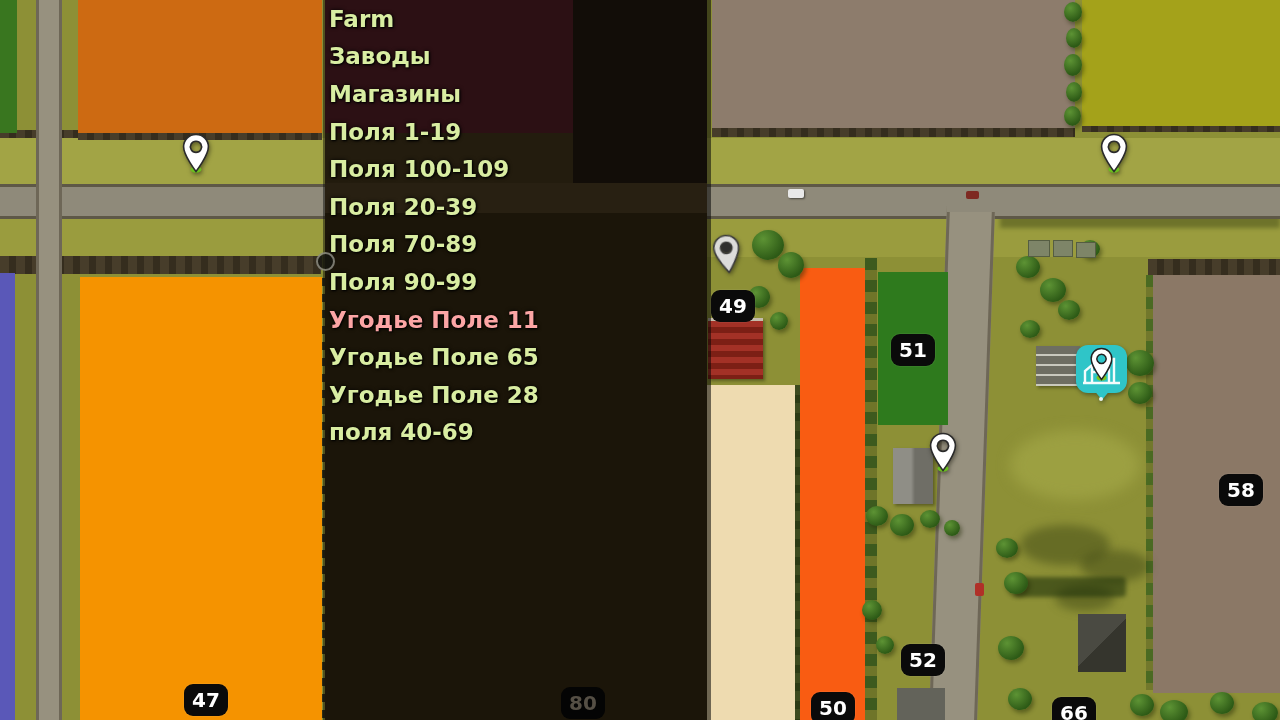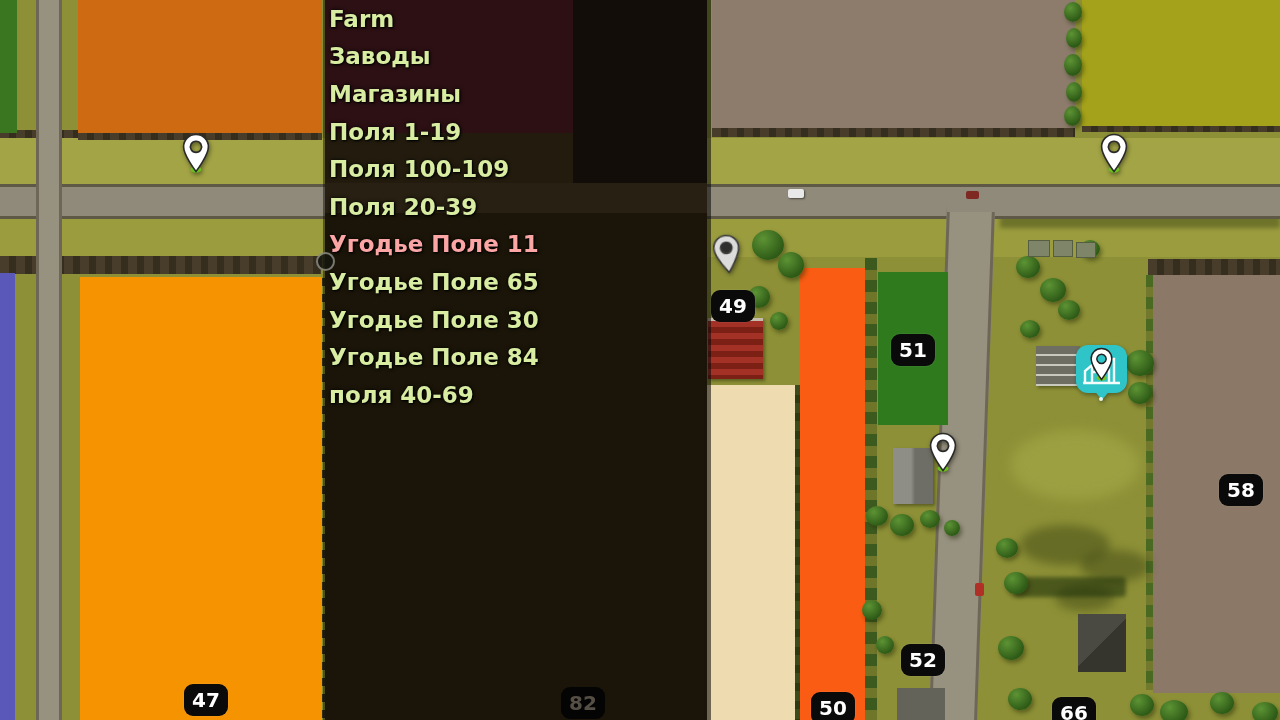--- a/index.html
+++ b/index.html
@@ -179,55 +179,58 @@
         <li class="menu-item">
           <span>Поля 100-109</span>
         </li>
 
 
 
         <li class="menu-item">
           <span>Поля 20-39</span>
         </li>
 
-
+        <li class="menu-item">
+          <span>Поля 70-89</span>
+        </li>
+
+        <li class="menu-item">
+          <span>Поля 90-99</span>
+        </li>
 
         <li class="menu-item highlighted">
           <span>Угодье Поле 11</span>
         </li>
 
 
         <li class="menu-item">
           <span>Угодье Поле 65</span>
         </li>
 
         <li class="menu-item">
-          <span>Угодье Поле 30</span>
-        </li>
-
-        <li class="menu-item">
-          <span>Угодье Поле 84</span>
-        </li>
+          <span>Угодье Поле 28</span>
+        </li>
+
 
         <li class="menu-item">
           <span>поля 40-69</span>
         </li>
       </ul>
   </div>
 
   <div class="poi-circle"></div>
 
   <div>
 
       <div class="badge" style="left: 184px; top: 684px;">
         <span>47</span>
       </div>
 
       <div class="badge dimmed" style="left: 561px; top: 687px;">
-        <span>82</span>
+        <span>80</span>
       </div>
 
       <div class="badge" style="left: 711px; top: 290px;">
         <span>49</span>
       </div>
 
       <div class="badge" style="left: 811px; top: 692px;">
         <span>50</span>
       </div>
 

